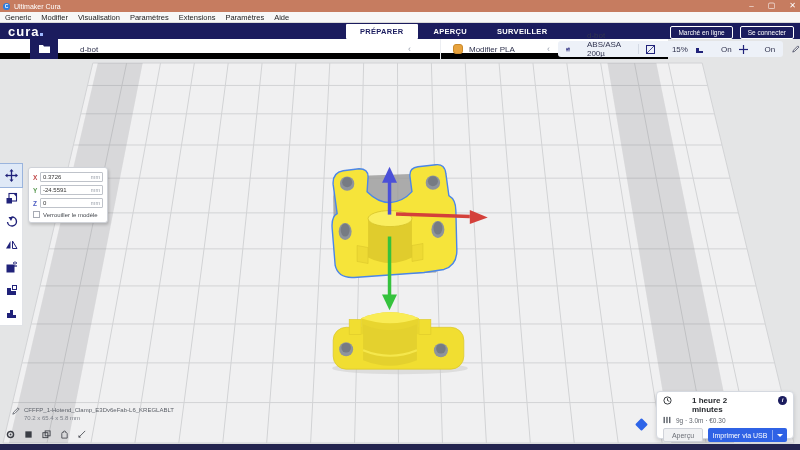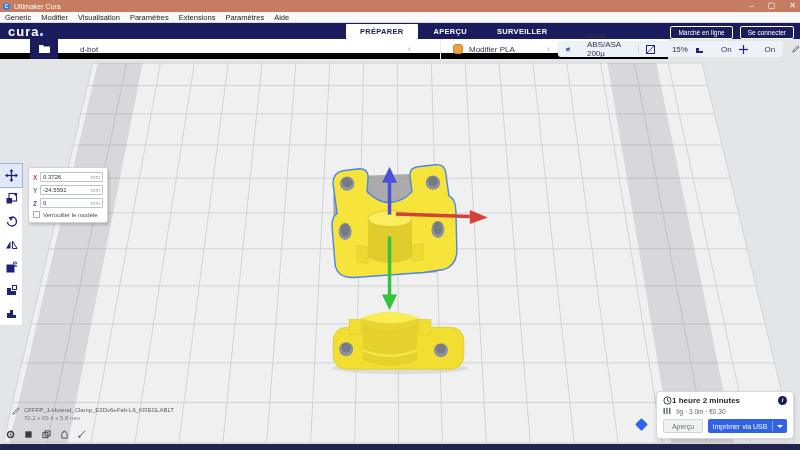--- a/index.html
+++ b/index.html
@@ -78,21 +78,21 @@
   
   .modelinfo { position:absolute; left:12px; top:407px; display:flex; align-items:flex-start; gap:4px; }
   .modelinfo .texts { display:flex; flex-direction:column; gap:2px; }
   .model-name { font-size:6px; color:#5c6068; }
   .model-dims { font-size:6px; color:#7a7e86; }
   .viewtools { position:absolute; left:6px; top:430px; display:flex; gap:9px; align-items:center; }
 
   
   .printpanel { position:absolute; left:656px; top:391px; width:138px; height:48px; background:#fff;
     border:1px solid #d5d9e0; border-radius:4px; box-shadow:0 2px 4px rgba(0,0,0,.15); padding:4px 6px; }
-  .time-row { display:flex; align-items:flex-start; gap:0; }
+  .time-row { display:flex; align-items:flex-start; gap:20px; }
   .time-text { font-size:8px; font-weight:bold; color:#26292e; flex:1; }
   .info-icon { width:9px; height:9px; border-radius:50%; background:#1b1c5e; color:#fff; font-size:6px;
     line-height:9px; text-align:center; font-style:italic; font-weight:bold; }
   .usage-row { display:flex; align-items:center; gap:4px; margin-top:2px; }
   .usage-text { font-size:6.5px; color:#5f646c; }
   .btn-row { display:flex; gap:5px; margin-top:4px; }
   .preview-btn { width:40px; height:14px; background:#f0f1f3; border:1px solid #d0d3da; border-radius:2px;
     color:#6b6f77; font-size:7px; display:flex; align-items:center; justify-content:center; }
   .print-btn { flex:1; height:14px; background:#2f62e5; border-radius:2px; color:#fff; font-size:7px;
     display:flex; align-items:center; }

